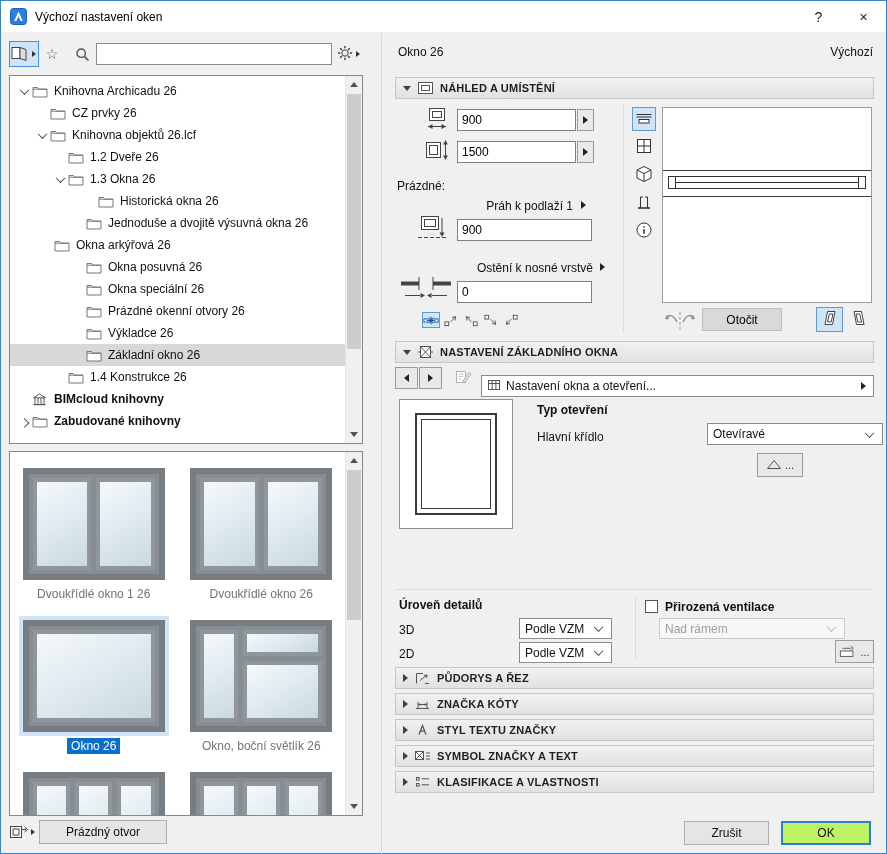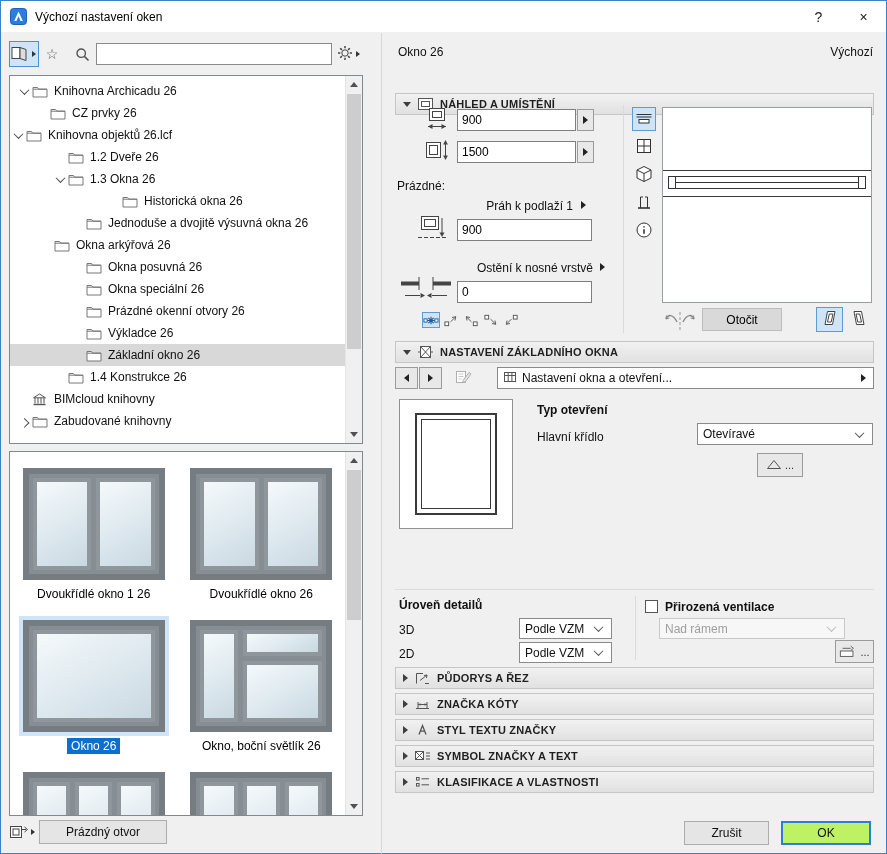--- a/index.html
+++ b/index.html
@@ -19,41 +19,41 @@
 .tool-btn.dd{padding-right:9px;}
 .tool-btn.dd::after{content:'';position:absolute;right:2px;top:50%;margin-top:-3px;border-top:3px solid transparent;border-bottom:3px solid transparent;border-left:4px solid #333;}
 .star{font-size:14px;color:#555;font-family:"DejaVu Sans",sans-serif;}
 .mag{margin-left:10px;display:flex;}
 .search{flex:1;height:22px;margin:0 4px 0 6px;border:1px solid #8a8a8a;padding:0 5px;font-size:12px;background:#fff;}
 
 .tree-box{position:absolute;left:8px;top:74px;width:354px;height:369px;background:#fff;border:1px solid #828790;overflow:hidden;}
 #tree-list{position:absolute;left:0;top:4px;right:17px;}
 .tree-row{height:22px;display:flex;align-items:center;white-space:nowrap;}
 .tree-row.selected{background:#d8d8d8;}
-.tree-row.bold{font-weight:normal;}
+.tree-row.bold{font-weight:bold;}
 .expander{width:16px;height:16px;display:flex;align-items:center;justify-content:center;flex:none;}
 .chev{width:7px;height:7px;border-right:1.6px solid #4a4a4a;border-bottom:1.6px solid #4a4a4a;display:block;}
 .chev.open{transform:rotate(45deg) translate(-1px,-1px);}
 .chev.closed{transform:rotate(-45deg) translate(-1px,1px);}
 .node-icon{width:18px;margin-right:4px;display:flex;flex:none;}
 
 .vscroll{position:absolute;top:0;right:0;bottom:0;width:17px;background:#f0f0f0;border-left:1px solid #e5e5e5;}
 .scroll-arrow{position:absolute;left:0;width:16px;height:17px;display:flex;align-items:center;justify-content:center;}
 .scroll-arrow.up{top:0;}
 .scroll-arrow.down{bottom:0;}
 .tri-up-s{border-left:4px solid transparent;border-right:4px solid transparent;border-bottom:5px solid #515151;}
 .tri-dn-s{border-left:4px solid transparent;border-right:4px solid transparent;border-top:5px solid #515151;}
 .scroll-thumb{position:absolute;left:1px;width:14px;background:#cdcdcd;}
 
 .thumbs-box{position:absolute;left:8px;top:450px;width:354px;height:365px;background:#fff;border:1px solid #828790;overflow:hidden;}
 .thumb-grid{position:absolute;left:0;top:0;right:17px;display:grid;grid-template-columns:1fr 1fr;}
 .thumb-cell{display:flex;flex-direction:column;align-items:center;padding-top:12px;height:152px;}
 .thumb-wrap{padding:4px;}
 .thumb-cell.selected .thumb-wrap{background:#cfe4f7;}
-.thumb-label{margin-top:2px;font-size:12px;padding:1px 4px;color:#000000;}
+.thumb-label{margin-top:2px;font-size:12px;padding:1px 4px;color:#737373;}
 .thumb-cell.selected .thumb-label{background:#0a6fce;color:#fff;}
 .thumb-img{width:142px;height:112px;background:#868d93;border:6px solid #757c82;display:flex;gap:5px;padding:4px;}
 .pane{flex:1;border:4px solid #8f969c;background:linear-gradient(150deg,#f5f9fb 0%,#dde8ee 55%,#c9d8e1 100%);}
 .thumb-img.sidelight{display:grid;grid-template-columns:1fr 2.1fr;grid-template-rows:1fr 2.4fr;}
 .sidelight .p1{grid-row:1/3;}
 
 .left-footer-btn{position:absolute;left:8px;top:818px;width:29px;height:26px;}
 .empty-btn{position:absolute;left:38px;top:819px;width:128px;height:24px;}
 .btn{background:#e5e5e5;border:1px solid #adadad;font-size:12px;display:flex;align-items:center;justify-content:center;color:#111;}
 .btn.disabled{background:#d9d9d9;color:#000000;border-color:#bdbdbd;}
@@ -176,21 +176,21 @@
         <div class="tree-row" style="padding-left:24px">
           <span class="expander"></span>
           <span class="node-icon">
             <svg width="16" height="13" viewBox="0 0 16 13">
               <path d="M1 2.5 h4.5 l1.3 1.7 H15 V12 H1 Z" fill="#fff" stroke="#777"></path>
               <path d="M1 4.2 H15" stroke="#777" fill="none"></path>
             </svg>
           </span>
           <span class="tree-label">CZ prvky 26</span>
         </div>
-        <div class="tree-row" style="">
+        <div class="tree-row" style="padding-left:24px">
           <span class="expander">
             <i class="chev open"></i>
           </span>
           <span class="node-icon">
             <svg width="16" height="13" viewBox="0 0 16 13">
               <path d="M1 2.5 h4.5 l1.3 1.7 H15 V12 H1 Z" fill="#fff" stroke="#777"></path>
               <path d="M1 4.2 H15" stroke="#777" fill="none"></path>
             </svg>
           </span>
           <span class="tree-label">Knihovna objektů 26.lcf</span>
@@ -210,21 +210,21 @@
             <i class="chev open"></i>
           </span>
           <span class="node-icon">
             <svg width="16" height="13" viewBox="0 0 16 13">
               <path d="M1 2.5 h4.5 l1.3 1.7 H15 V12 H1 Z" fill="#fff" stroke="#777"></path>
               <path d="M1 4.2 H15" stroke="#777" fill="none"></path>
             </svg>
           </span>
           <span class="tree-label">1.3 Okna 26</span>
         </div>
-        <div class="tree-row" style="padding-left:96px">
+        <div class="tree-row" style="padding-left:72px">
           <span class="expander"></span>
           <span class="node-icon">
             <svg width="16" height="13" viewBox="0 0 16 13">
               <path d="M1 2.5 h4.5 l1.3 1.7 H15 V12 H1 Z" fill="#fff" stroke="#777"></path>
               <path d="M1 4.2 H15" stroke="#777" fill="none"></path>
             </svg>
           </span>
           <span class="tree-label">Historická okna 26</span>
         </div>
         <div class="tree-row" style="padding-left:60px">
@@ -419,21 +419,21 @@
         </svg></span>
     </button>
   <button class="btn empty-btn">Prázdný otvor</button>
 
   <div class="right">
     <div class="right-header">
       <span class="lbl">Okno 26</span>
       <span class="lbl">Výchozí</span>
     </div>
 
-    <div class="sec-bar" style="top:60px;">
+    <div class="sec-bar" style="top:44px;">
       <span class="tri-down"></span>
       <span class="sec-icon">
           <svg width="17" height="14" viewBox="0 0 17 14">
             <rect x="1.5" y="1.5" width="14" height="11" fill="#fff" stroke="#555"></rect>
             <rect x="4.5" y="4.5" width="8" height="5" fill="none" stroke="#555"></rect>
           </svg>
         </span>
       <span class="sec-title">NÁHLED A UMÍSTĚNÍ</span>
     </div>
 
@@ -610,37 +610,37 @@
       <button class="nav-btn" style="left:24px;">
           <i class="tri-r"></i>
         </button>
       <button class="nav-btn flat" style="left:56px;">
           <span><svg width="18" height="16" viewBox="0 0 18 16">
               <rect x="2.5" y="2.5" width="9" height="11" fill="#fff" stroke="#b0b0b0"></rect>
               <path d="M4.5 5 h5 M4.5 7.5 h5 M4.5 10 h3" stroke="#c9c9c9"></path>
               <path d="M9 11.5 L15 3.5 L17 5 L11 13 L8.7 13.3 Z" fill="#e4e4e4" stroke="#b0b0b0"></path>
             </svg></span>
         </button>
-      <div class="combo" style="left:102px;right:0;">
+      <div class="combo" style="left:86px;right:0;margin-top:8px;">
         <span><svg width="14" height="12" viewBox="0 0 14 12">
               <rect x="1.5" y="1.5" width="11" height="9" fill="#fff" stroke="#555"></rect>
               <path d="M1.5 4.5 H12.5 M5.2 1.5 V10.5 M8.9 1.5 V10.5" stroke="#555"></path>
             </svg></span>
         <span class="combo-txt">Nastavení okna a otevření...</span>
         <i class="tri-r" style="margin-left:auto;margin-right:2px;"></i>
       </div>
     </div>
 
     <div class="settings-body">
       <div class="obj-preview" style="left:4px;top:4px;">
           <div class="win-outline"></div>
         </div>
       <div class="lbl bold" style="left:142px;top:8px;">Typ otevření</div>
       <div class="lbl" style="left:142px;top:35px;">Hlavní křídlo</div>
-      <div class="combo" style="left:302px;top:28px;width:176px;">
+      <div class="combo" style="left:312px;top:28px;width:176px;">
         <span class="combo-txt">Otevíravé</span>
         <i class="chev-sm"></i>
       </div>
       <button class="small-btn" style="left:362px;top:58px;width:46px;height:24px;">
         <span><svg width="16" height="11" viewBox="0 0 16 11">
               <path d="M1.5 9.5 L8 1.5 L14.5 9.5 Z" fill="none" stroke="#555"></path>
             </svg></span>
         <span>...</span>
       </button>
     </div>

